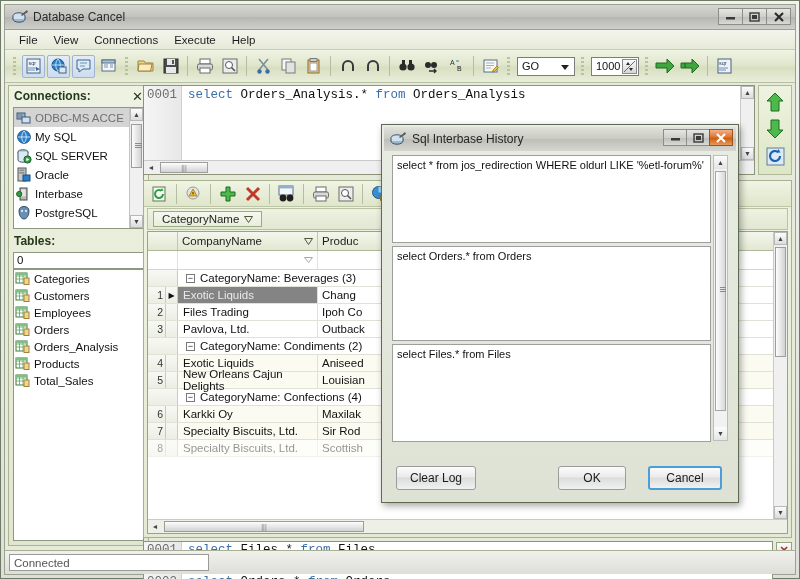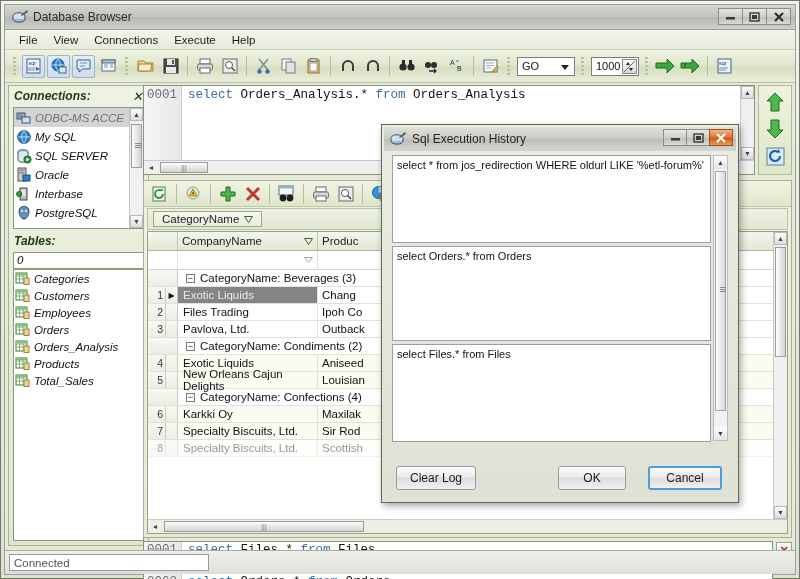--- a/index.html
+++ b/index.html
@@ -98,21 +98,20 @@
   #body {
     position:absolute; left:0; top:78px; right:0; bottom:24px;
     background:#e6ead8;
   }
 
   
   #left-panel {
     position:absolute; left:3px; top:2px; width:141px; bottom:4px;
     background: linear-gradient(180deg,#eef2e2,#e0e6cf);
     border:1px solid #aab493;
-    font-style:italic;
   }
   #conn-header {
     position:absolute; left:0; top:0; right:0; height:20px;
     display:flex; align-items:center; justify-content:space-between;
     padding:0 5px;
     font-weight:bold; font-size:12px; color:#243a1a;
   }
   #conn-list {
     position:absolute; left:4px; top:21px; right:4px; height:122px;
     background:#fff; border:1px solid #8e9880; overflow:hidden;
@@ -306,21 +305,21 @@
   <div id="win-frame">
 
     <div id="titlebar">
       <span class="app-icon">
         <svg width="17" height="17" viewBox="0 0 17 17">
           <ellipse cx="7" cy="10" rx="6" ry="3.2" fill="#9fb8cc" stroke="#39516b" stroke-width="1"></ellipse>
           <path d="M1 10v-3c0-1.8 2.7-3.2 6-3.2s6 1.4 6 3.2v3" fill="#cfe0ee" stroke="#39516b" stroke-width="1"></path>
           <path d="M9 6 L15 1 L16 3 L10 7 Z" fill="#5b5b5b"></path>
         </svg>
       </span>
-      <span class="tbtitle">Database Browser</span>
+      <span class="tbtitle">Database Cancel</span>
       <div id="winbtns">
         <div class="wbtn">
           <svg width="11" height="9">
               <rect x="1" y="5" width="9" height="2.5" fill="#3a3a3a"></rect>
             </svg>
         </div>
         <div class="wbtn">
           <svg width="11" height="10">
               <rect x="1" y="1" width="9" height="8" fill="none" stroke="#3a3a3a" stroke-width="1.4"></rect>
               <rect x="3" y="3" width="5" height="4" fill="#3a3a3a"></rect>
@@ -957,21 +956,21 @@
 
 <div id="dialog">
   <div id="dlg-titlebar">
     <span class="app-icon" style="left:6px;top:4px;">
       <svg width="17" height="17" viewBox="0 0 17 17">
         <ellipse cx="7" cy="10" rx="6" ry="3.2" fill="#9fb8cc" stroke="#39516b" stroke-width="1"></ellipse>
         <path d="M1 10v-3c0-1.8 2.7-3.2 6-3.2s6 1.4 6 3.2v3" fill="#cfe0ee" stroke="#39516b" stroke-width="1"></path>
         <path d="M9 6 L15 1 L16 3 L10 7 Z" fill="#5b5b5b"></path>
       </svg>
     </span>
-    <span class="t">Sql Execution History</span>
+    <span class="t">Sql Interbase History</span>
     <div id="dlg-winbtns">
       <div class="dwbtn">
         <svg width="11" height="9">
             <rect x="1" y="5" width="9" height="2.5" fill="#3a3a3a"></rect>
           </svg>
       </div>
       <div class="dwbtn">
         <svg width="11" height="10">
             <rect x="1" y="1" width="9" height="8" fill="none" stroke="#3a3a3a" stroke-width="1.4"></rect>
             <rect x="3" y="3" width="5" height="4" fill="#3a3a3a"></rect>

